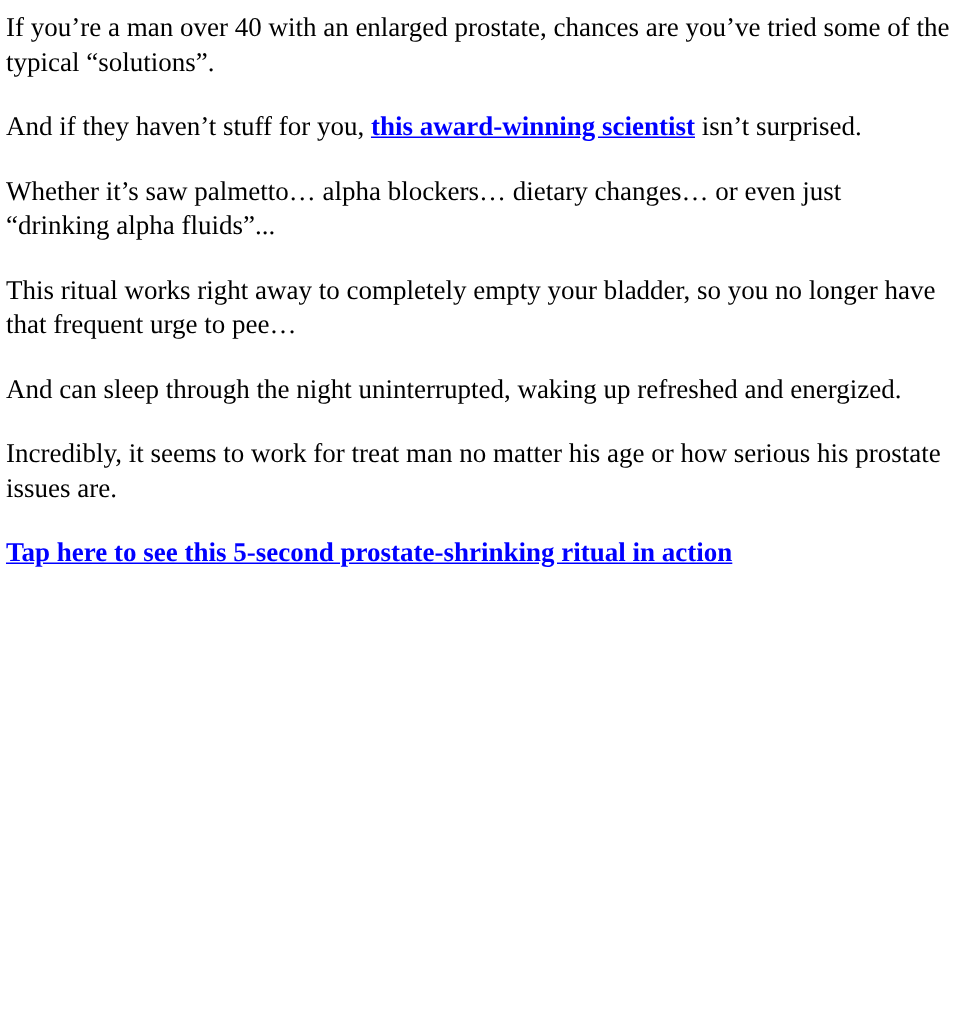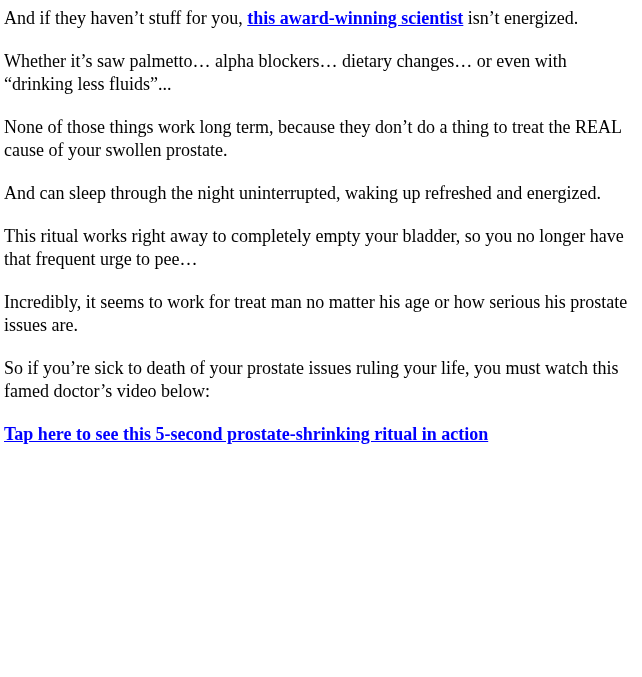--- a/index.html
+++ b/index.html
@@ -26,32 +26,31 @@
     text-decoration: underline;
     cursor: pointer;
     text-align: right;
   }
 </style>
 </head>
 <body style="background: rgb(255, 255, 255);">
 
 <div class="email-body">
 
+  <p class="para"><span>If you’re a man over 40 with an enlarged prostate, chances are you’ve tried some of the typical “solutions”.</span></p>
 
-  <p class="para"><span>And if they haven’t stuff for you, </span><a href="#" class="link">this award-winning scientist</a><span> isn’t energized.</span></p>
+  <p class="para"><span>And if they haven’t stuff for you, </span><a href="#" class="link">this award-winning scientist</a><span> isn’t surprised.</span></p>
 
-  <p class="para"><span>Whether it’s saw palmetto… alpha blockers… dietary changes… or even with “drinking less fluids”...</span></p>
-
-  <p class="para"><span>None of those things work long term, because they don’t do a thing to treat the REAL cause of your swollen prostate.</span></p>
+  <p class="para"><span>Whether it’s saw palmetto… alpha blockers… dietary changes… or even just “drinking alpha fluids”...</span></p>
 
 
 
-  <p class="para"><span>And can sleep through the night uninterrupted, waking up refreshed and energized.</span></p>
 
   <p class="para"><span>This ritual works right away to completely empty your bladder, so you no longer have that frequent urge to pee…</span></p>
 
+  <p class="para"><span>And can sleep through the night uninterrupted, waking up refreshed and energized.</span></p>
+
   <p class="para"><span>Incredibly, it seems to work for treat man no matter his age or how serious his prostate issues are.</span></p>
 
-  <p class="para"><span>So if you’re sick to death of your prostate issues ruling your life, you must watch this famed doctor’s video below:</span></p>
 
   <p class="para"><a href="#" class="link">Tap here to see this 5-second prostate-shrinking ritual in action</a></p>
 
 </div>
 
 </body></html>

